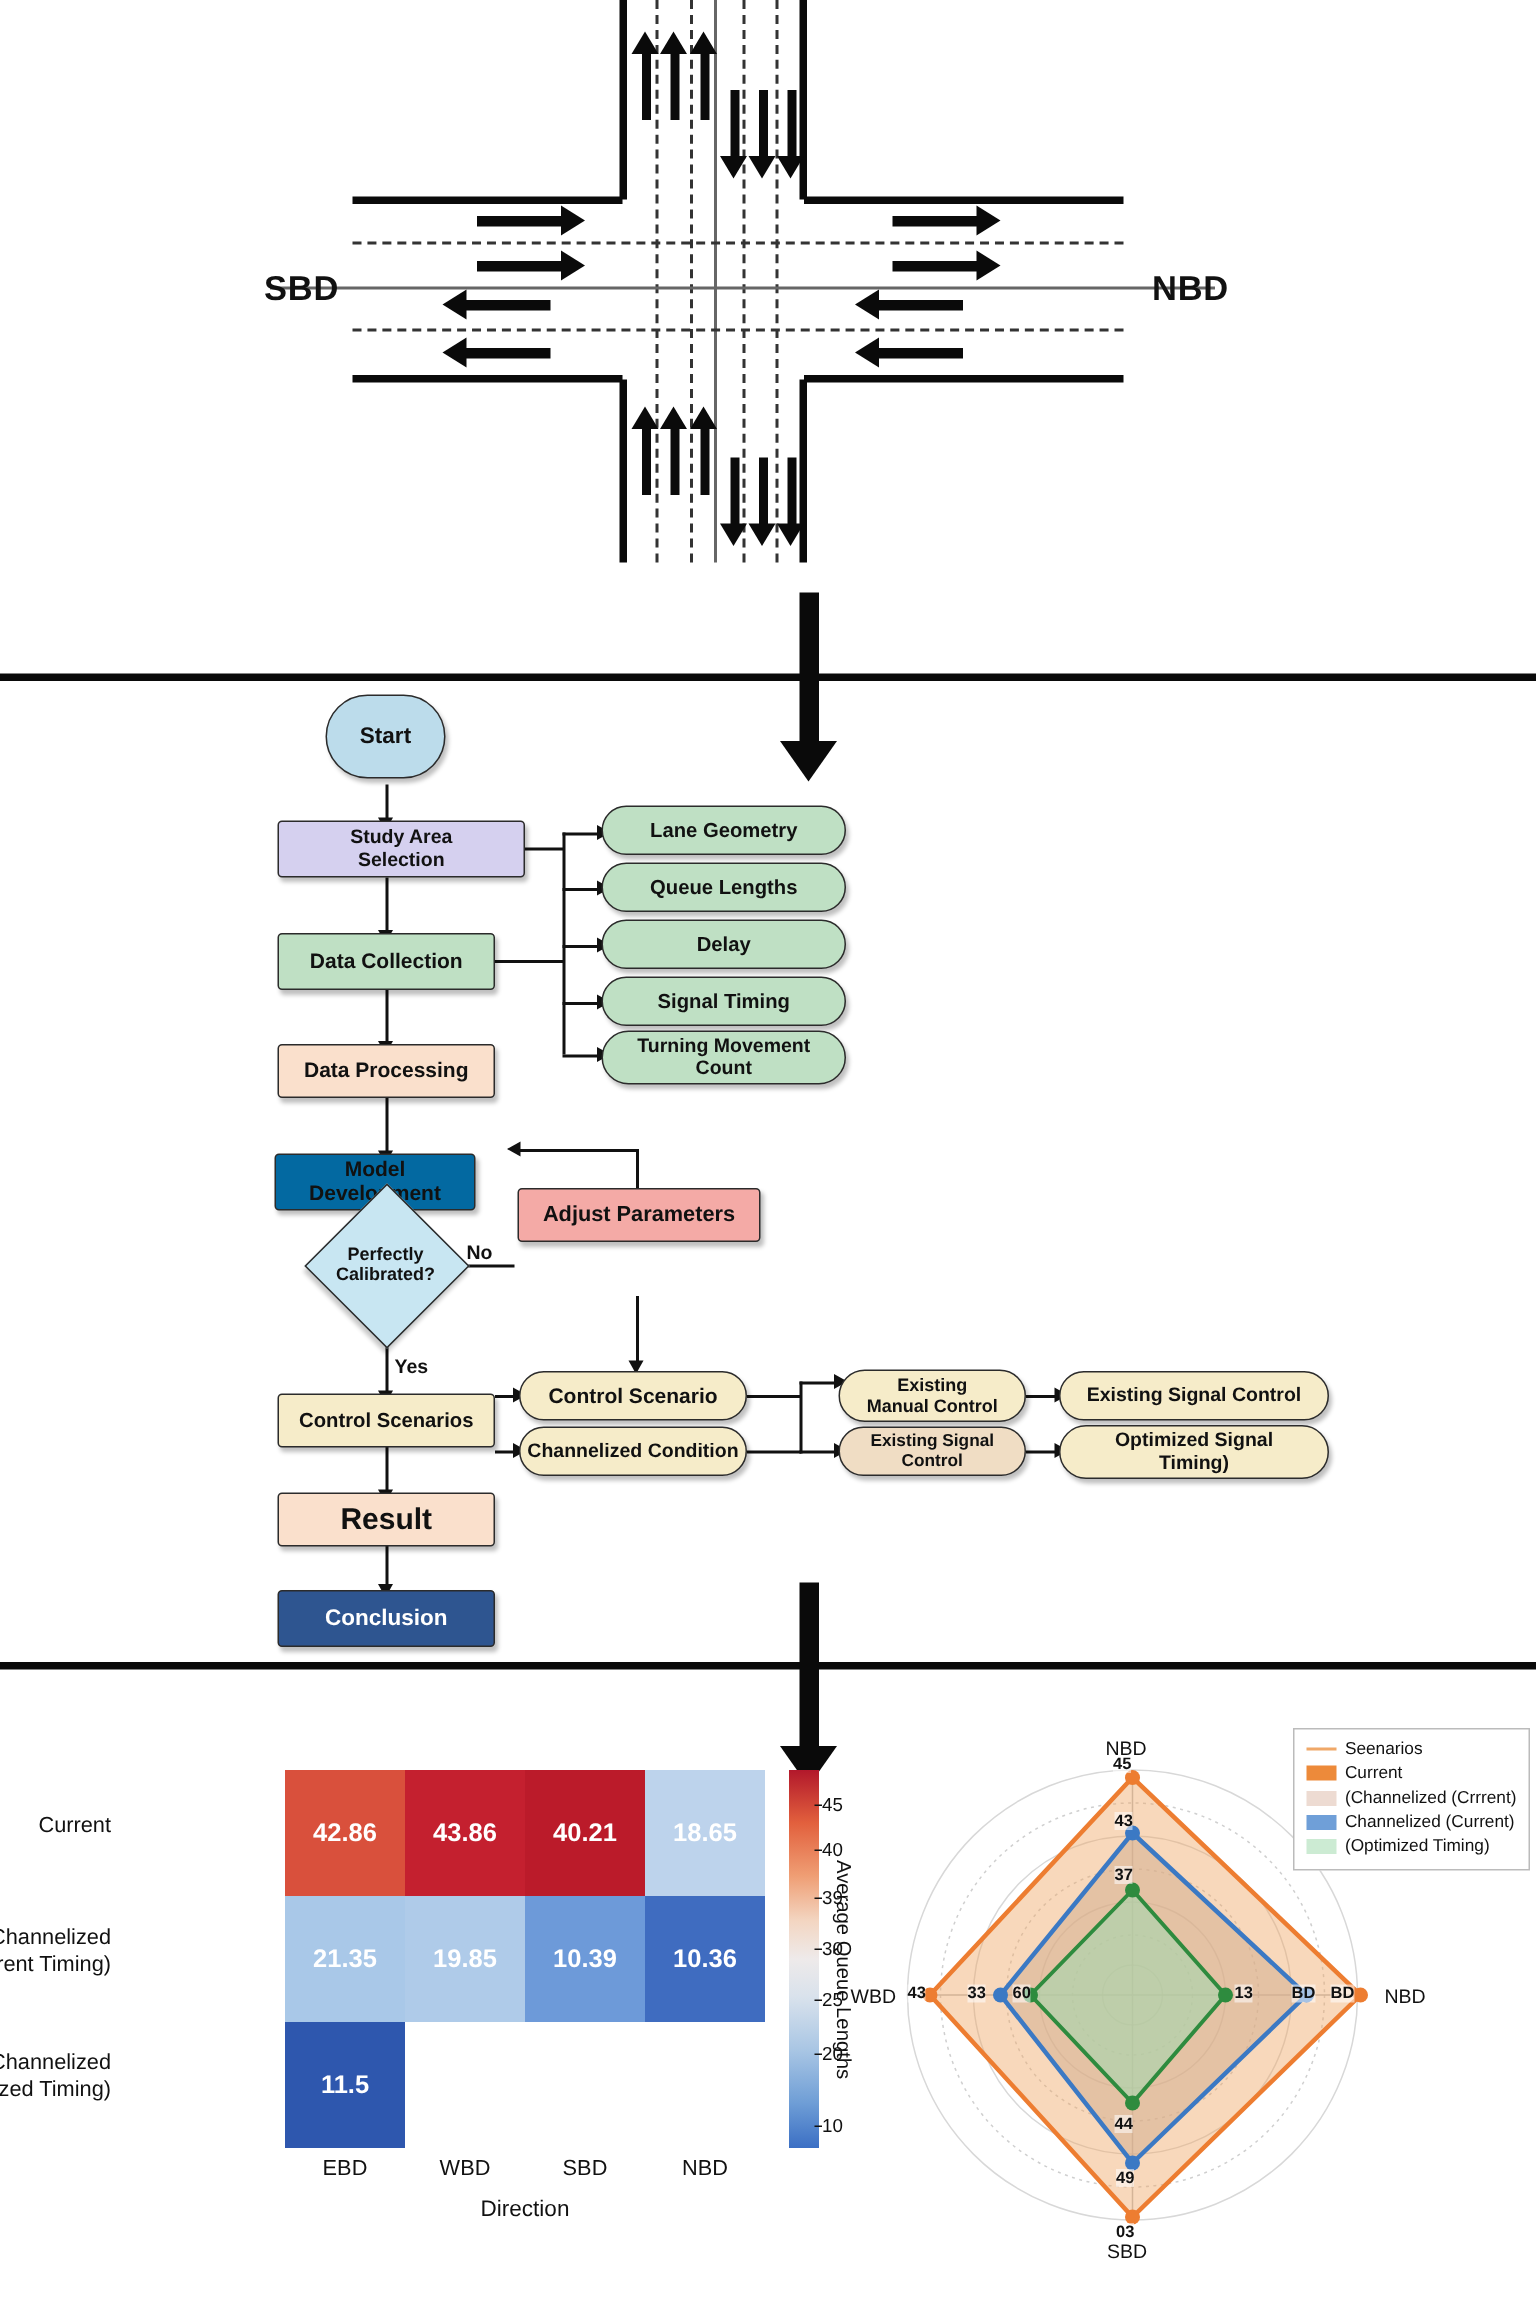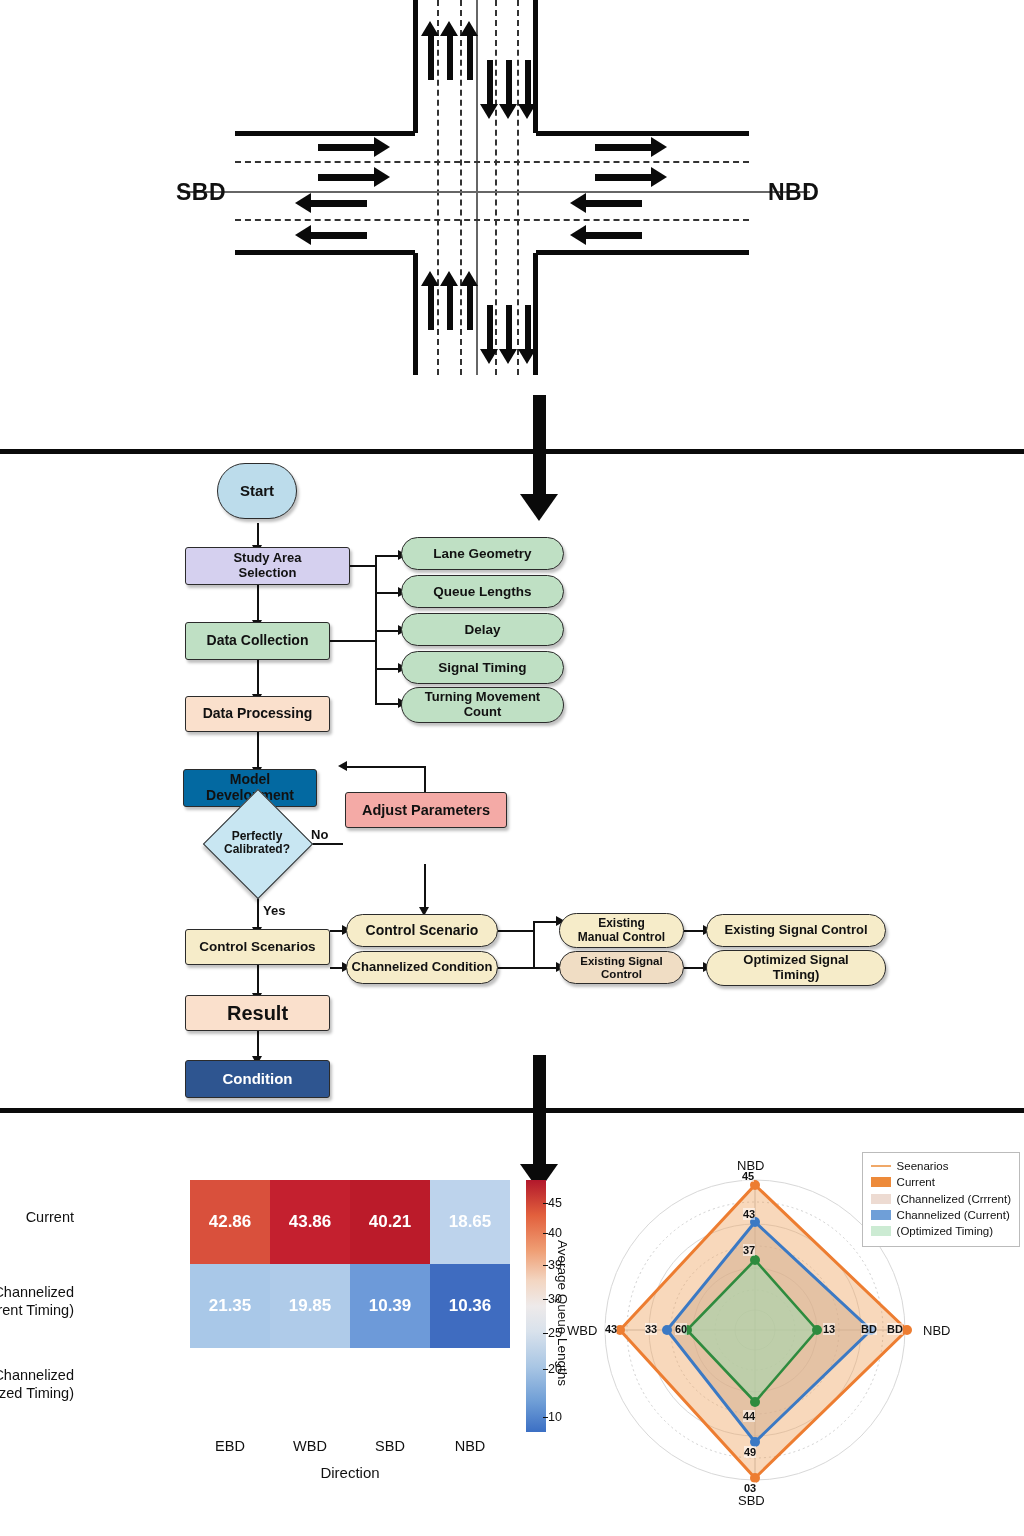--- a/index.html
+++ b/index.html
@@ -241,21 +241,21 @@
 
   <div class="node rect" style="left:185px;top:474px;width:145px;height:36px;background:#f6ecc9;font-size:13.5px;">
     <span>Control Scenarios</span>
     </div>
 
   <div class="node rect" style="left:185px;top:540px;width:145px;height:36px;background:#fae0cc;font-size:20px;">
     <span>Result</span>
     </div>
 
   <div class="node rect" style="left:185px;top:605px;width:145px;height:38px;background:#2e5590;color:#fff;font-size:15px;">
-    <span>Condition</span>
+    <span>Conclusion</span>
     </div>
 
   <div class="node rounded" style="left:401px;top:82px;width:163px;height:33px;background:#bfe0c4;font-size:13.5px;">
     <span>Lane Geometry</span>
     </div>
   <div class="node rounded" style="left:401px;top:120px;width:163px;height:33px;background:#bfe0c4;font-size:13.5px;">
     <span>Queue Lengths</span>
     </div>
   <div class="node rounded" style="left:401px;top:158px;width:163px;height:33px;background:#bfe0c4;font-size:13.5px;">
     <span>Delay</span>
@@ -321,20 +321,23 @@
         </div>
       <div class="hm-cell" style="background:#afcbe9;">
           <span>19.85</span>
         </div>
 
       <div class="hm-cell" style="background:#6d9ad9;">
           <span>10.39</span>
         </div>
       <div class="hm-cell" style="background:#3f6cc0;">
           <span>10.36</span>
+        </div>
+      <div class="hm-cell" style="background:#2e57ae;">
+          <span>11.5</span>
         </div>
     </div>
 
     <div class="hm-collab" style="left:160px;">EBD</div>
     <div class="hm-collab" style="left:240px;">WBD</div>
     <div class="hm-collab" style="left:320px;">SBD</div>
     <div class="hm-collab" style="left:400px;">NBD</div>
     <div class="hm-xtitle">Direction</div>
 
     <div class="cbar"></div>

